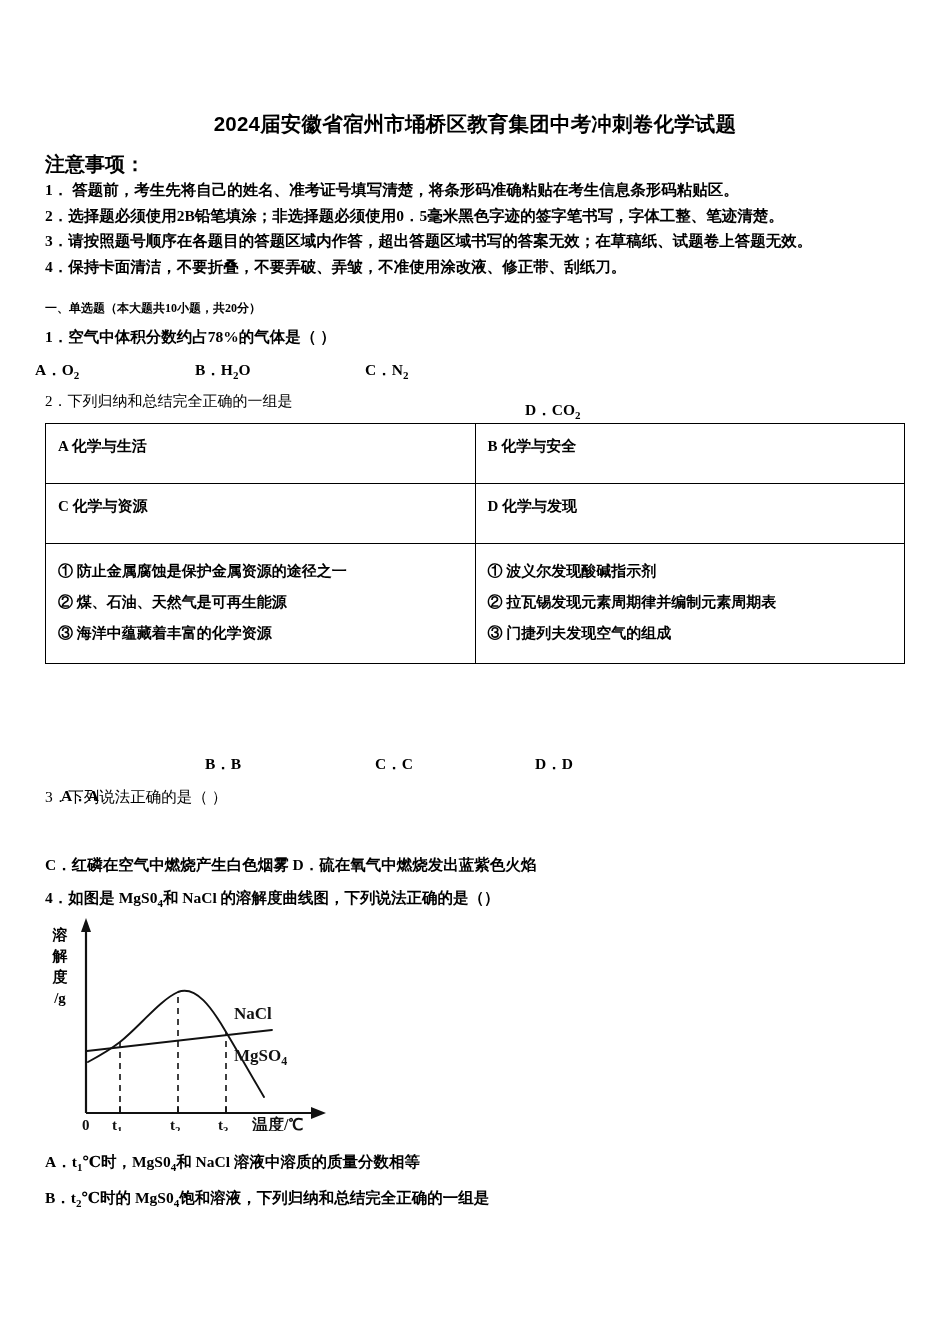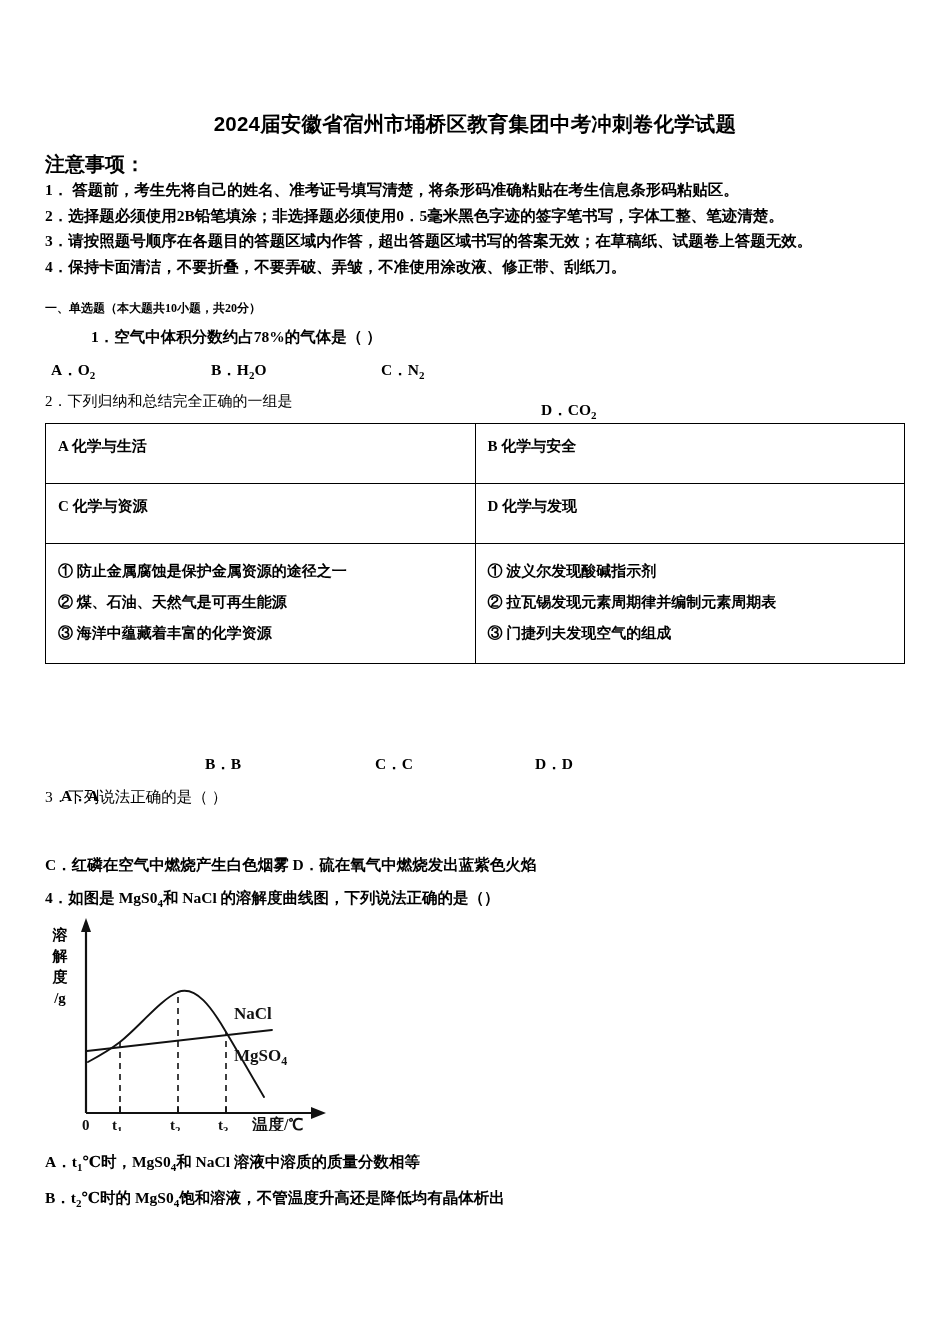--- a/index.html
+++ b/index.html
@@ -70,25 +70,24 @@
   }
 
   
   .q1-stem {
     position: absolute;
     left: 45px;
     top: 327px;
     font-size: 15.5px;
     font-weight: bold;
     white-space: nowrap;
-    margin-left: 46px;
   }
   .q1-options {
     position: absolute;
-    left: 51px;
+    left: 35px;
     top: 360px;
     width: 870px;
     height: 24px;
   }
   .opt {
     position: absolute;
     font-size: 15.5px;
     font-weight: bold;
     white-space: nowrap;
   }
@@ -318,15 +317,15 @@
       <text x="26" y="214" font-family="'Liberation Serif', serif" font-size="15" font-weight="bold" fill="#111">0</text>
       <text x="56" y="214" font-family="'Liberation Serif', serif" font-size="15" font-weight="bold" fill="#111"><tspan>t</tspan><tspan dy="4" font-size="11">1</tspan></text>
       <text x="114" y="214" font-family="'Liberation Serif', serif" font-size="15" font-weight="bold" fill="#111"><tspan>t</tspan><tspan dy="4" font-size="11">2</tspan></text>
       <text x="162" y="214" font-family="'Liberation Serif', serif" font-size="15" font-weight="bold" fill="#111"><tspan>t</tspan><tspan dy="4" font-size="11">3</tspan></text>
 
       <text x="196" y="214" font-family="'Liberation Serif', serif" font-size="16" font-weight="bold" fill="#111">温度/℃</text>
     </svg>
   </div>
 
   <div class="q4-optA"><span>A．</span><span>t</span><sub>1</sub><span>℃时，</span><span>MgS0</span><sub>4</sub><span>和 NaCl 溶液中溶质的质量分数相等</span></div>
-  <div class="q4-optB"><span>B．</span><span>t</span><sub>2</sub><span>℃时的 </span><span>MgS0</span><sub>4</sub><span>饱和溶液，不管温度升高还是降低均有晶体析出</span></div>
+  <div class="q4-optB"><span>B．</span><span>t</span><sub>2</sub><span>℃时的 </span><span>MgS0</span><sub>4</sub><span>饱和溶液，下列归纳和总结完全正确的一组是</span></div>
 
 </div>
 
 </body></html>

